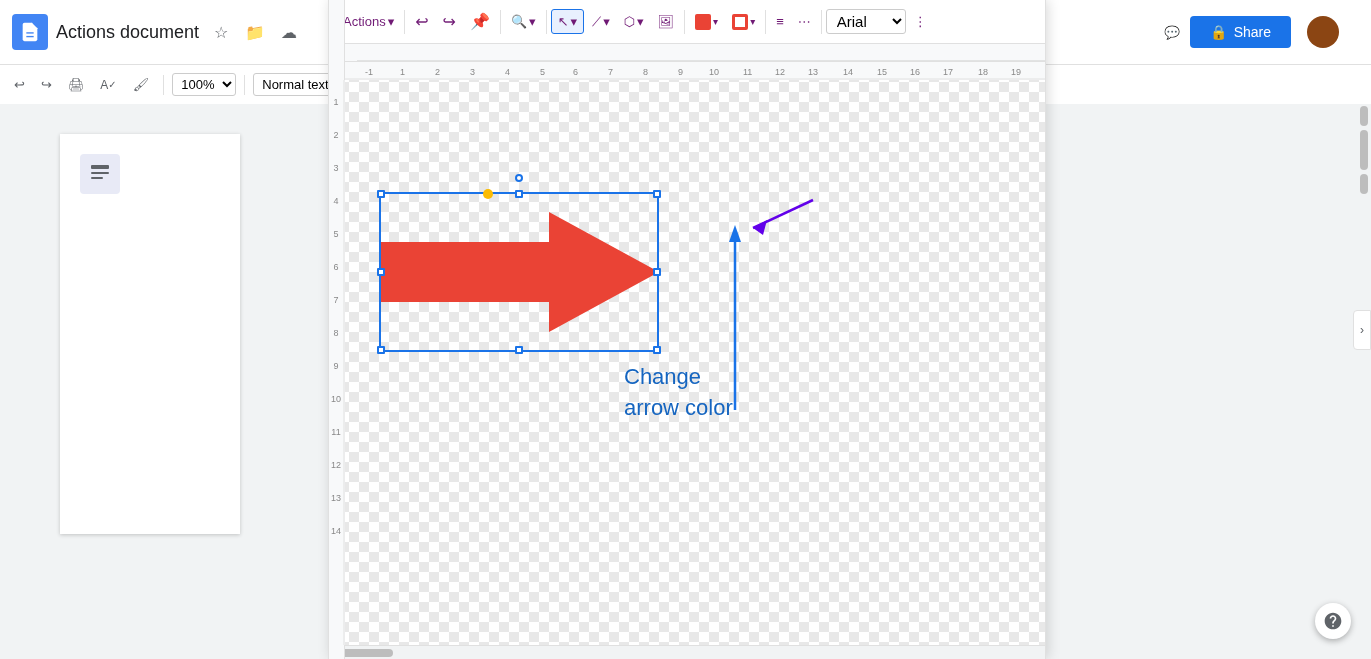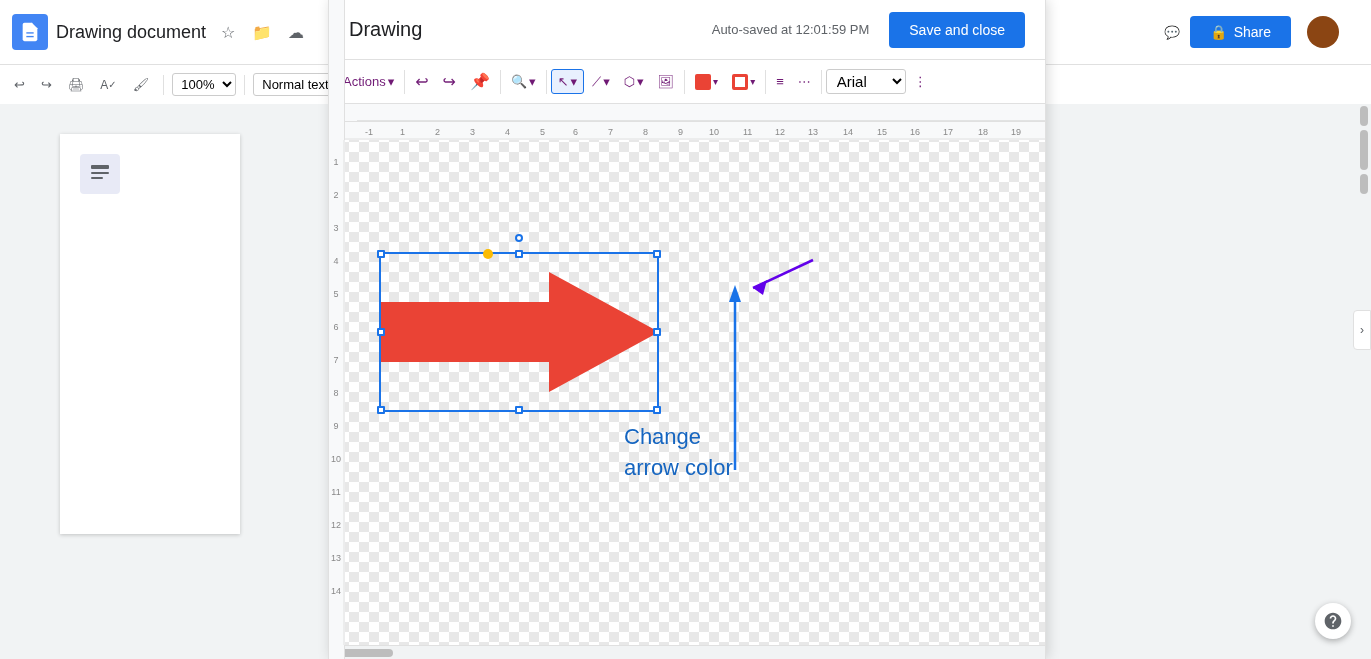--- a/index.html
+++ b/index.html
@@ -300,21 +300,21 @@
 
 <div class="top-bar">
   <div class="docs-icon">
     <svg viewBox="0 0 24 24" fill="white">
         <path d="M14 2H6a2 2 0 00-2 2v16a2 2 0 002 2h12a2 2 0 002-2V8l-6-6z"></path>
         <polyline points="14 2 14 8 20 8" stroke="white" fill="none"></polyline>
         <line x1="8" y1="13" x2="16" y2="13" stroke="#4285f4" stroke-width="1.5"></line>
         <line x1="8" y1="17" x2="16" y2="17" stroke="#4285f4" stroke-width="1.5"></line>
       </svg>
   </div>
-  <span class="doc-title">Drawing document</span>
+  <span class="doc-title">Actions document</span>
   <div class="top-bar-icons">
     <div class="top-bar-icon">☆</div>
     <div class="top-bar-icon">📁</div>
     <div class="top-bar-icon">☁</div>
   </div>
   <div class="spacer"></div>
 
   <div style="display:flex; gap:4px; align-items:center; margin-right:20px;">
     <span style="font-size:13px; color:#5f6368; cursor:pointer; padding:4px 6px;">💬</span>
     <button class="share-btn">
@@ -359,25 +359,20 @@
 </div>
 
 <div class="right-scrollbar">
   <div style="width:8px; height:20px; background:#bdbdbd; border-radius:4px; margin: 2px auto;"></div>
   <div class="scrollbar-thumb"></div>
   <div style="width:8px; height:20px; background:#bdbdbd; border-radius:4px; margin: 2px auto; margin-top:auto;"></div>
 </div>
 
 <div class="drawing-dialog">
 
-  <div class="dialog-header">
-    <span class="dialog-title">Drawing</span>
-    <span class="autosave-text">Auto-saved at 12:01:59 PM</span>
-    <button class="save-close-btn">Save and close</button>
-  </div>
 
   <div class="dialog-toolbar">
 
     <button class="dtb-btn">
       <span>Actions</span>
       <span>▾</span>
     </button>
     <div class="dtb-divider"></div>
 
     <button class="dtb-btn">

